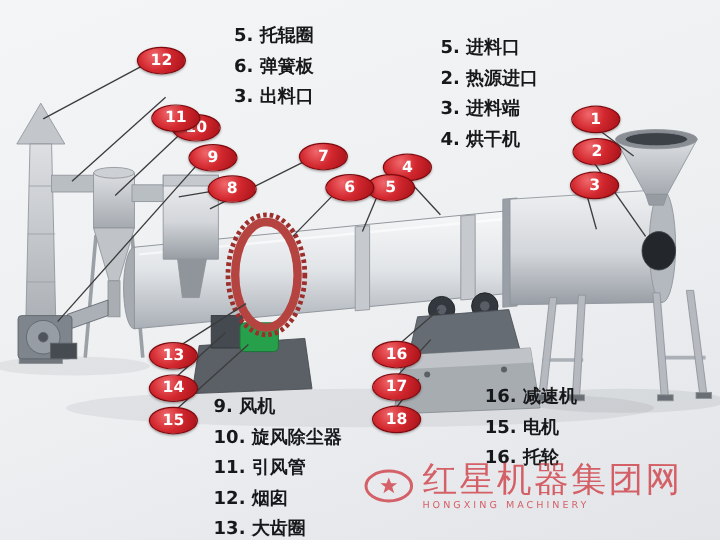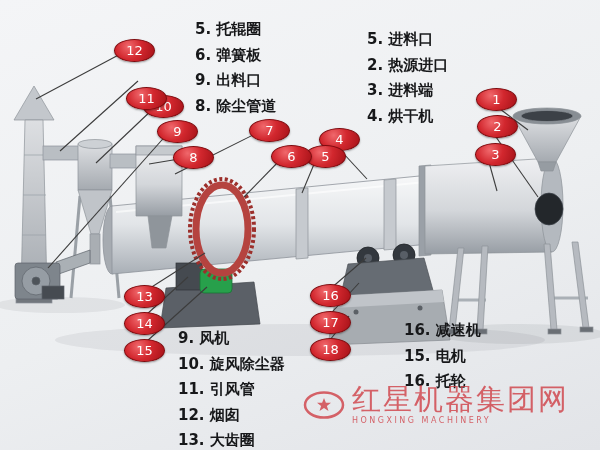--- a/index.html
+++ b/index.html
@@ -9,21 +9,21 @@
          background:linear-gradient(160deg,#f4f5f7 0%,#edeff1 55%,#e2e4e8 100%)}
   #machine{position:absolute;left:0;top:0;width:600px;height:450px;z-index:1}
   .legend{position:absolute;z-index:3;font-weight:bold;font-size:15px;color:#17181a;
           line-height:25.5px;white-space:nowrap}
   .legend-tl{left:195px;top:17px}
   .legend-tr{left:367px;top:27px}
   .legend-bl{left:178px;top:326px}
   .legend-br{left:404px;top:318px}
   .callout{position:absolute;z-index:4;width:41px;height:23px;border-radius:50%;
            background:radial-gradient(circle at 35% 30%,#f0686c 0%,#d2272e 45%,#a31117 100%);
-           border:1px solid #7e0a0e;color:#fff;font-size:13px;font-weight:normal;
+           border:1px solid #7e0a0e;color:#fff;font-size:13px;font-weight:bold;
            display:flex;align-items:center;justify-content:center;
            box-shadow:0 1px 2px rgba(0,0,0,.35)}
   .watermark{position:absolute;left:303px;top:384px;z-index:5;opacity:.78;
              display:flex;align-items:center;gap:7px}
   .wm-textcol{display:flex;flex-direction:column}
   .wm-text{font-size:29px;font-weight:normal;color:#cf3b42;letter-spacing:2px;line-height:1.05}
   .wm-sub{font-size:8px;font-weight:normal;color:#cf3b42;letter-spacing:2.5px;margin-top:2px}
 </style>
 </head>
 <body>
@@ -164,22 +164,21 @@
       <line x1="136" y1="351" x2="207" y2="287"></line>
       <line x1="322" y1="296" x2="366" y2="258"></line>
       <line x1="322" y1="323" x2="359" y2="283"></line>
       <line x1="322" y1="350" x2="349" y2="316"></line>
     </g>
   </svg>
 
   <div class="legend legend-tl">
     <div>5. 托辊圈</div>
     <div>6. 弹簧板</div>
-    <div>9. 出料口</div>
-    <div>8. 除尘管道</div>
+    <div>3. 出料口</div>
   </div>
 
   <div class="legend legend-tr">
     <div>5. 进料口</div>
     <div>2. 热源进口</div>
     <div>3. 进料端</div>
     <div>4. 烘干机</div>
   </div>
 
   <div class="legend legend-bl">

